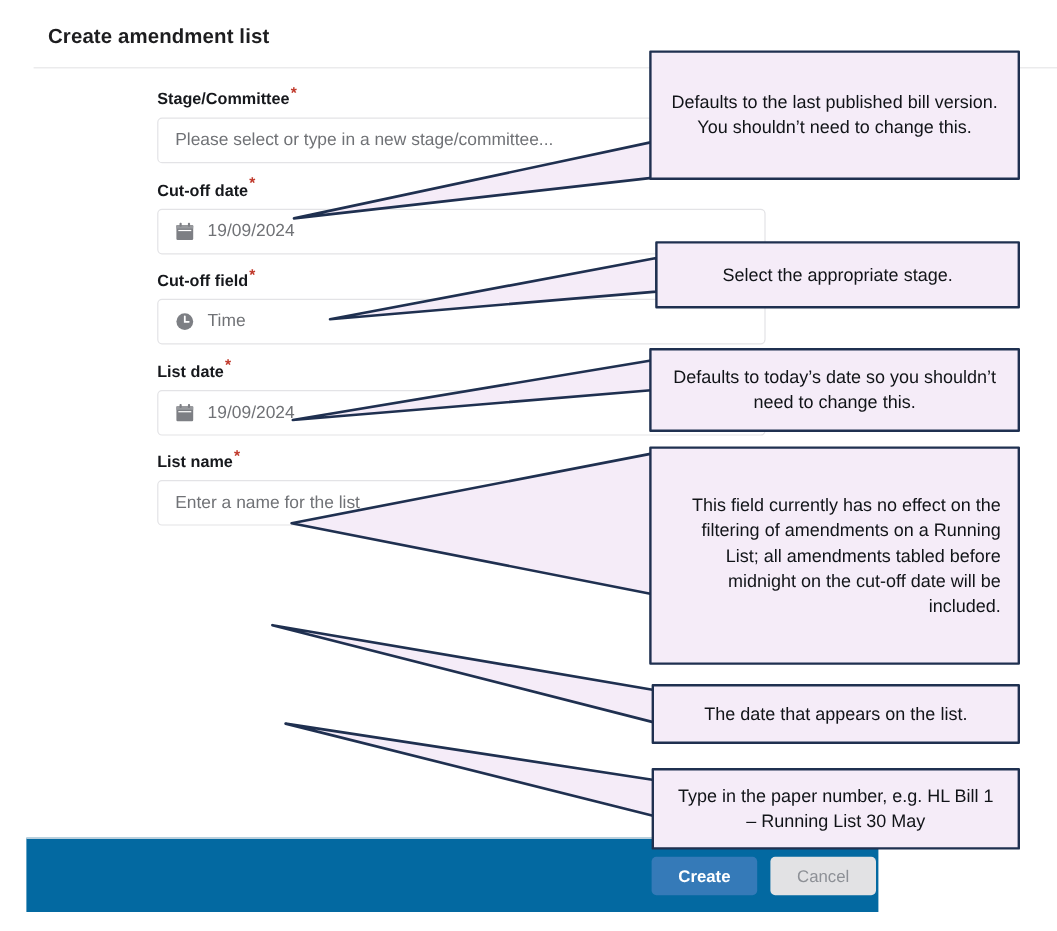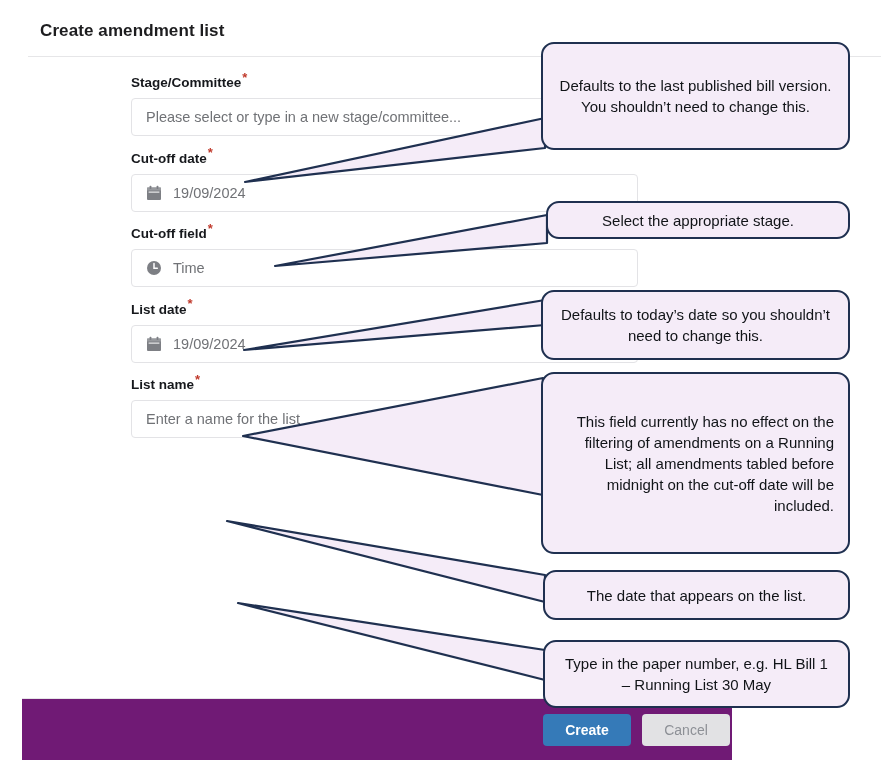--- a/index.html
+++ b/index.html
@@ -102,21 +102,21 @@
     display: block;
   }
 
   
   .dialog-footer {
     position: absolute;
     left: 0;
     top: 698px;
     width: 710px;
     height: 62px;
-    background: #701a75;
+    background: #0369a1;
     border-top: 1px solid #e6e6e8;
     box-sizing: border-box;
   }
   .btn {
     position: absolute;
     top: 15px;
     height: 32px;
     border: none;
     border-radius: 4px;
     font-family: "Liberation Sans", sans-serif;
@@ -147,21 +147,21 @@
     height: 776px;
     pointer-events: none;
   }
   .annotations svg { display: block; }
 
   .callout {
     position: absolute;
     box-sizing: border-box;
     background: #f5ecf8;
     border: 2.5px solid #1f3050;
-    border-radius: 13px;
+    border-radius: 1px;
     display: flex;
     align-items: center;
     justify-content: center;
     text-align: center;
     padding: 0 14px;
     pointer-events: auto;
   }
   .callout-text {
     font-size: 15px;
     line-height: 21px;
@@ -261,21 +261,21 @@
 
         <path d="M 238,603 L 545,650 L 545,680 Z"></path>
       </g>
     </svg>
   </div>
 
   <div class="callout" style="left:541px; top:42px; width:309px; height:108px;">
     <span class="callout-text">Defaults to the last published bill version. You shouldn’t need to change this.</span>
   </div>
 
-  <div class="callout" style="left:546px; top:201px; width:304px; height:38px;">
+  <div class="callout" style="left:546px; top:201px; width:304px; height:56px;">
     <span class="callout-text">Select the appropriate stage.</span>
   </div>
 
   <div class="callout" style="left:541px; top:290px; width:309px; height:70px;justify-content:flex-end;">
     <span class="callout-text">Defaults to today’s date so you shouldn’t need to change this.</span>
   </div>
 
   <div class="callout" style="left:541px; top:372px; width:309px; height:182px;text-align:right;">
     <span class="callout-text">This field currently has no effect on the filtering of amendments on a Running List; all amendments tabled before midnight on the cut-off date will be included.</span>
   </div>

